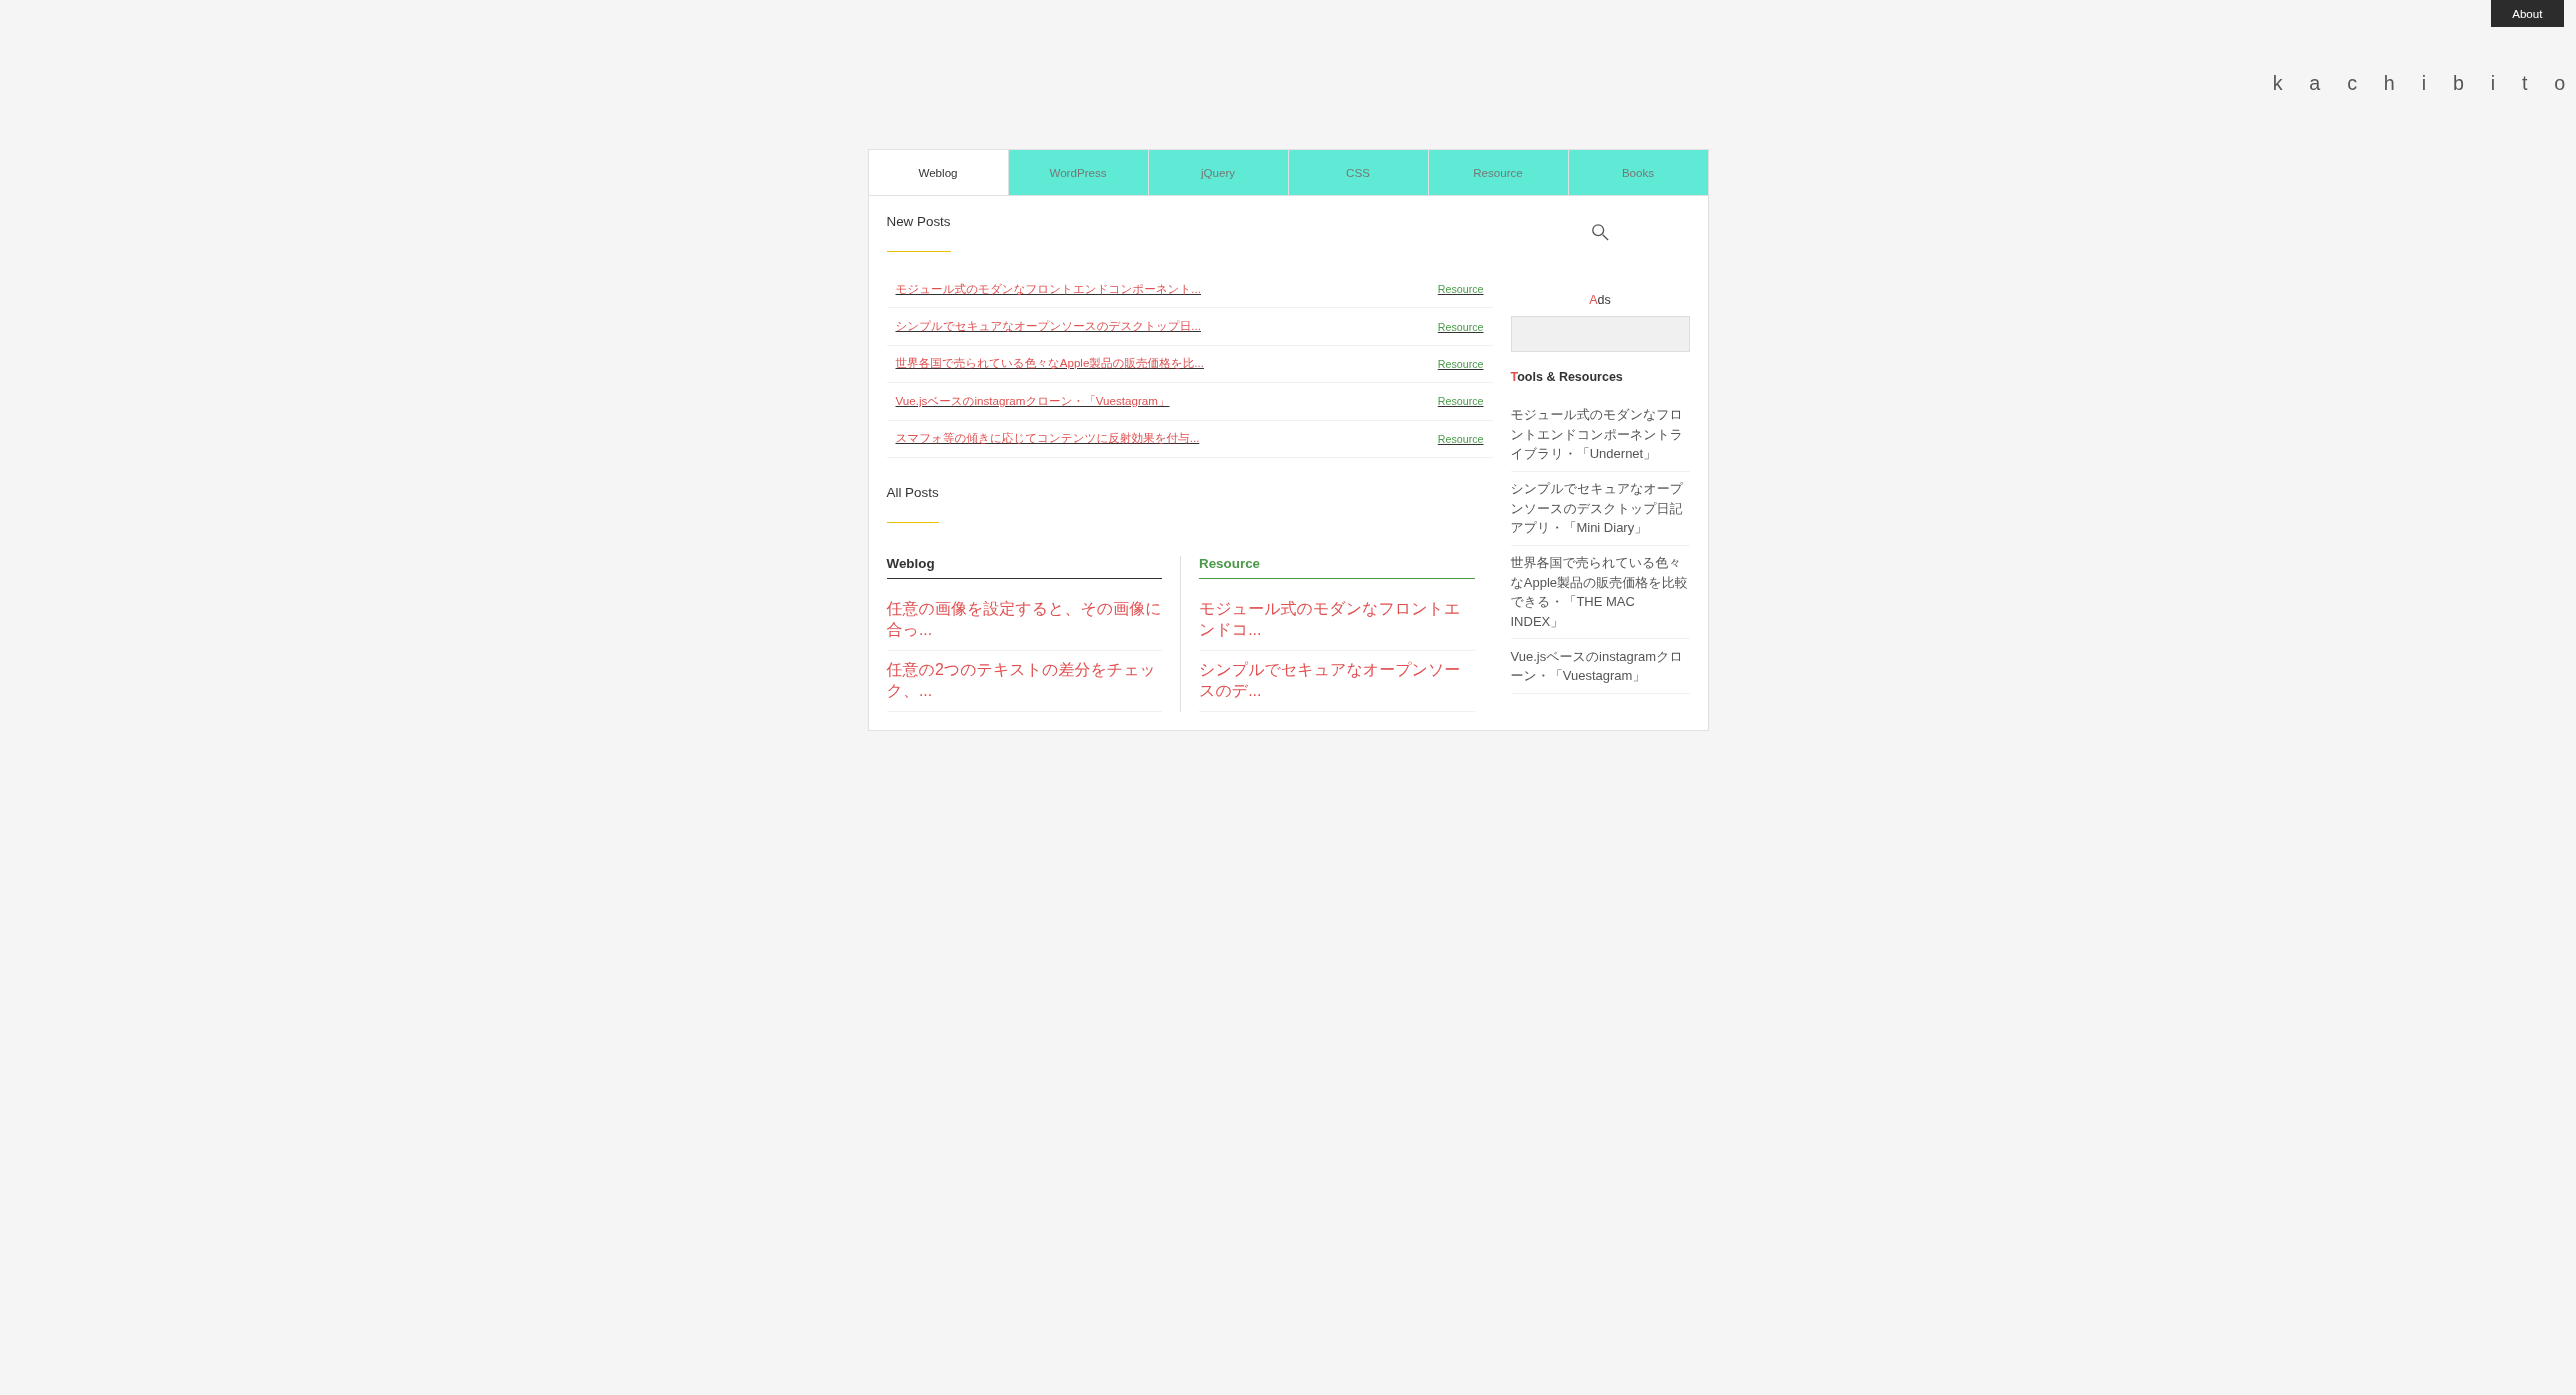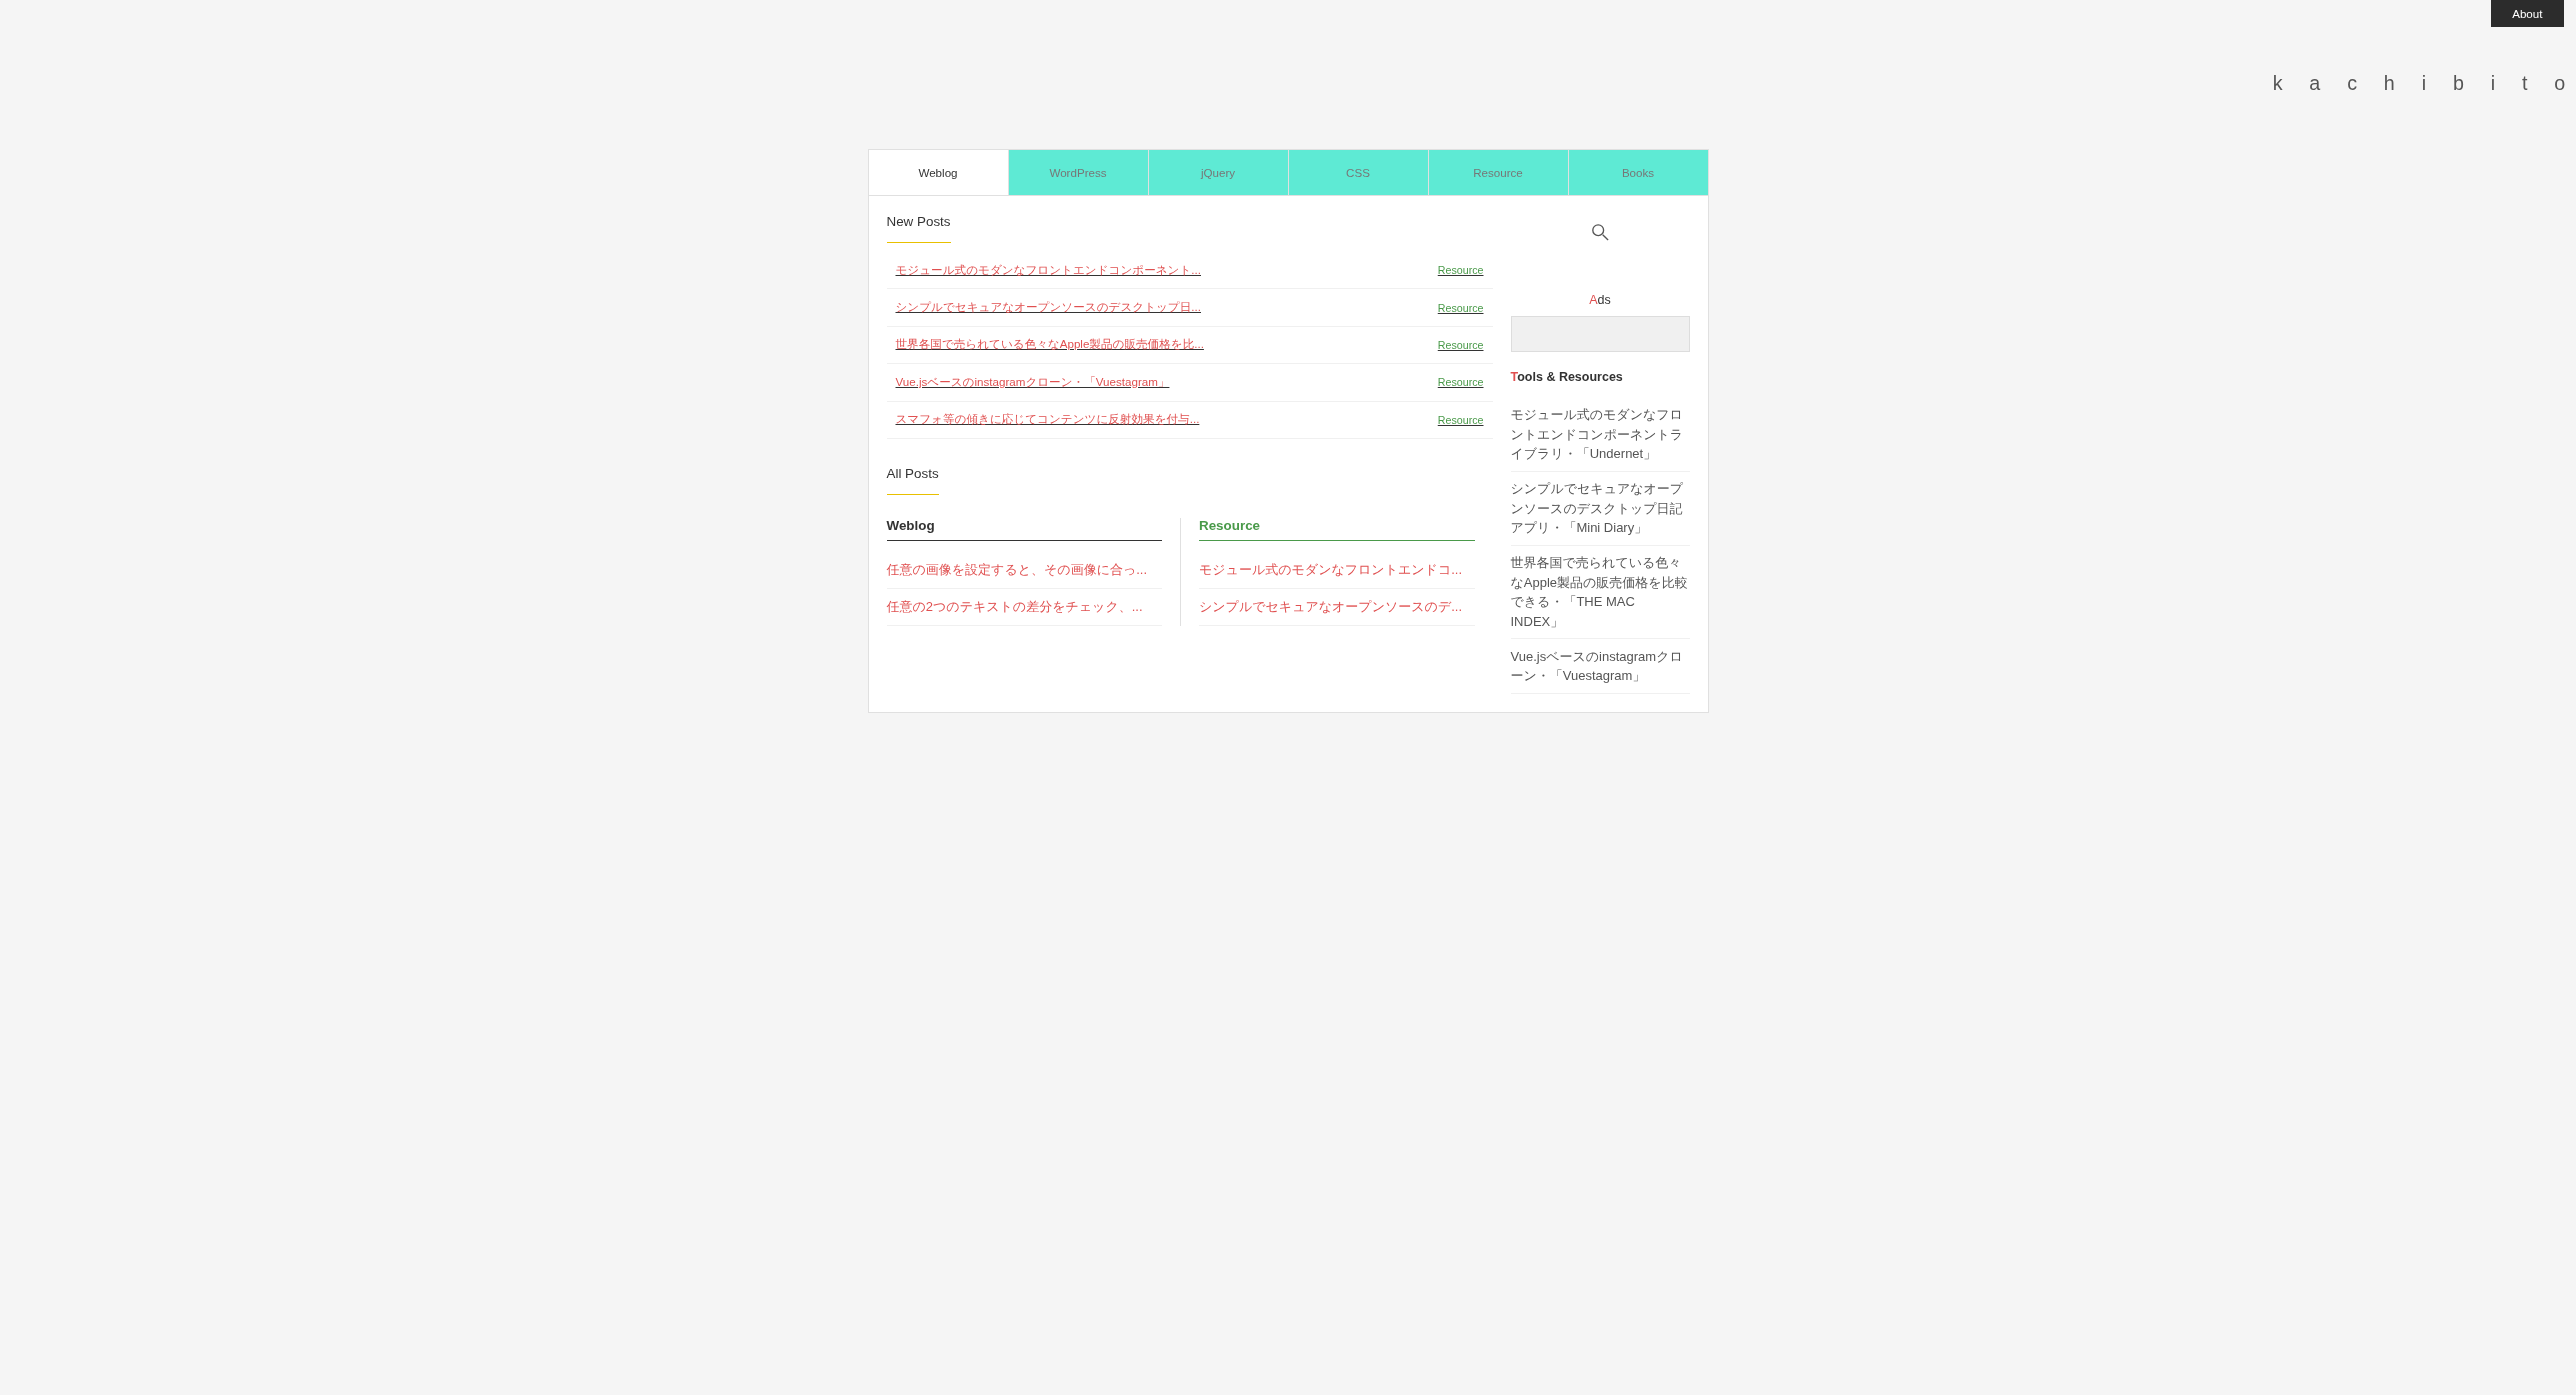--- a/index.html
+++ b/index.html
@@ -99,22 +99,22 @@
     .sidebar {
       width: 179px;
       flex-shrink: 0;
     }
 
     
     .section-heading {
       font-size: 13.4px;
       font-weight: 500;
       color: #333;
-      padding-bottom: 13px;
-      margin-bottom: 9px;
+      padding-bottom: 22px;
+      margin-bottom: 19px;
       border-bottom: 1.8px solid #e8c000;
       display: inline-block;
     }
 
     
     .post-list {
       list-style: none;
       margin-bottom: 27px;
     }
 
@@ -174,21 +174,21 @@
     }
 
     .category-heading.resource {
       color: #4a9a4a;
       border-bottom-color: #4a9a4a;
     }
 
     .category-post-item {
       padding: 9px 0;
       border-bottom: 0.9px solid #f0f0f0;
-      font-size: 13px;
+      font-size: 16px;
       color: #e05050;
       cursor: pointer;
     }
 
     
     .sidebar-search {
       margin-bottom: 18px;
       display: flex;
       align-items: center;
       justify-content: center;

